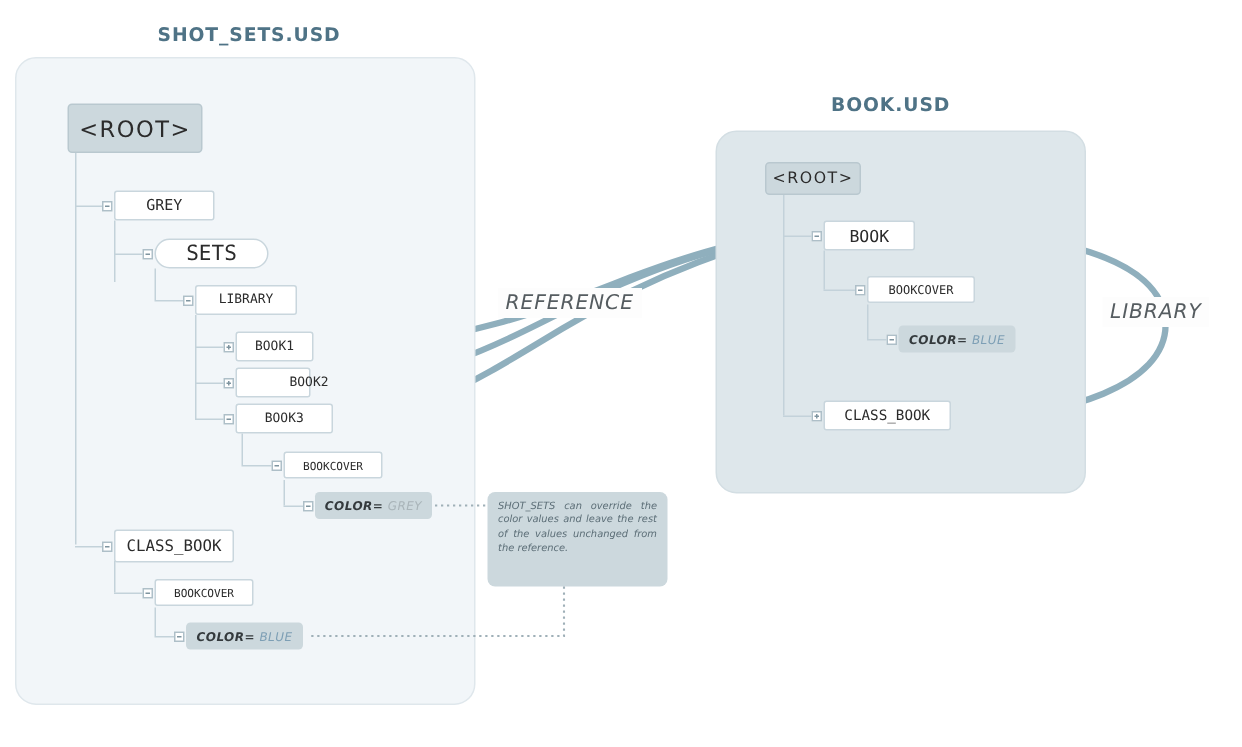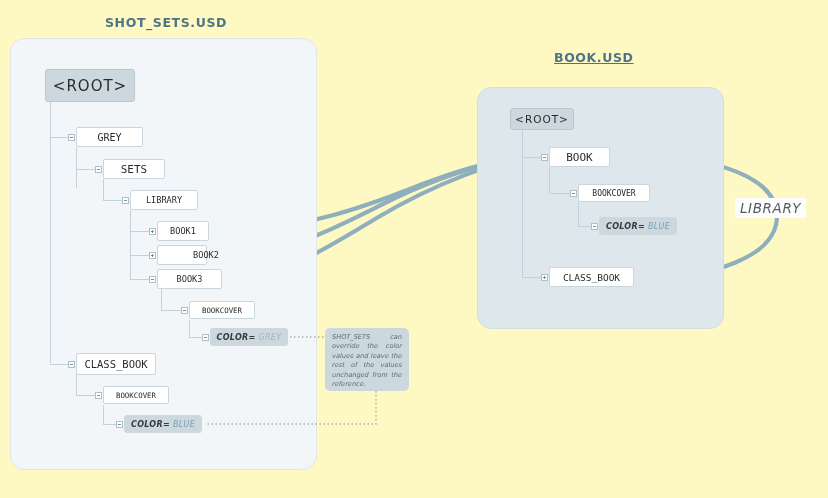--- a/index.html
+++ b/index.html
@@ -3,21 +3,21 @@
 <meta charset="utf-8">
 <style>
   html, body {
     margin: 0; padding: 0;
     background: #000000;
   }
   #canvas {
     position: relative;
     width: 828px;
     height: 498px;
-    background: #fef9c3;
+    background: #ffffff;
     overflow: hidden;
     font-family: "DejaVu Sans", sans-serif;
   }
 
   
   .panel {
     position: absolute;
     border-radius: 14px;
   }
   #panel-shotsets {
@@ -36,21 +36,21 @@
   .panel-title {
     position: absolute;
     font-family: "DejaVu Sans", sans-serif;
     font-size: 12.5px;
     font-weight: bold;
     letter-spacing: 0.6px;
     color: #4f7386;
     white-space: nowrap;
   }
   #title-shotsets { left: 105px; top: 15px; }
-  #title-book     { left: 554px; top: 50px; text-decoration: underline; }
+  #title-book     { left: 554px; top: 62px; }
 
   
   .node {
     position: absolute;
     box-sizing: border-box;
     display: flex;
     align-items: center;
     justify-content: center;
     background: #ffffff;
     border: 1px solid #c9d6dd;
@@ -105,21 +105,21 @@
   }
 
   
   .vline { position: absolute; width: 1px; background: #c3d2da; }
   .hline { position: absolute; height: 1px; background: #c3d2da; }
 
   
   #callout {
     position: absolute;
     left: 325px; top: 328px;
-    width: 84px; height: 63px;
+    width: 120px; height: 63px;
     box-sizing: border-box;
     background: #ccd8dd;
     border-radius: 5px;
     padding: 5px 7px 4px 7px;
     font-family: "DejaVu Sans", sans-serif;
     font-style: italic;
     font-size: 6.6px;
     line-height: 9.4px;
     color: #5c6e77;
     text-align: justify;
@@ -198,21 +198,21 @@
   <div class="hline" style="left:76px; top:395px; width:21px;"></div>
   <div class="vline" style="left:103px; top:405px; height:19px;"></div>
   <div class="hline" style="left:103px; top:424px; width:20px;"></div>
 
   <div class="node root" style="left:45px; top:69px; width:90px; height:33px; font-size:15px;">&lt;ROOT&gt;</div>
 
   <div class="expander" style="left:68px; top:134px;"></div>
   <div class="node" style="left:76px; top:127px; width:67px; font-size:10px;">GREY</div>
 
   <div class="expander" style="left:95px; top:166px;"></div>
-  <div class="node" style="left:103px; top:159px; width:62px; font-size:11px;">SETS</div>
+  <div class="node" style="left:103px; top:159px; width:76px; font-size:14px;border-radius:10px;">SETS</div>
 
   <div class="expander" style="left:122px; top:197px;"></div>
   <div class="node" style="left:130px; top:190px; width:68px; font-size:8.6px;">LIBRARY</div>
 
   <div class="expander plus" style="left:149px; top:228px;"></div>
   <div class="node" style="left:157px; top:221px; width:52px; font-size:8.6px;">BOOK1</div>
 
   <div class="expander plus" style="left:149px; top:252px;"></div>
   <div class="node" style="left:157px; top:245px; width:46px; font-size:8.6px;padding-left:48px;">BOOK2</div>
 
@@ -272,15 +272,16 @@
 
     <path d="M 290,337 L 325,337" fill="none" stroke="#9fb0b8" stroke-width="1.4" stroke-dasharray="1.5 2.5"></path>
 
     <path d="M 376,391 L 376,424 L 205,424" fill="none" stroke="#9fb0b8" stroke-width="1.4" stroke-dasharray="1.5 2.5"></path>
   </svg>
 
   <div id="callout">
     <span>SHOT_SETS can override the color values and leave the rest of the values unchanged from the reference.</span>
   </div>
 
+  <div class="edge-label" id="label-reference">REFERENCE</div>
   <div class="edge-label" id="label-inherits">LIBRARY</div>
 
 </div>
 
 </body></html>

